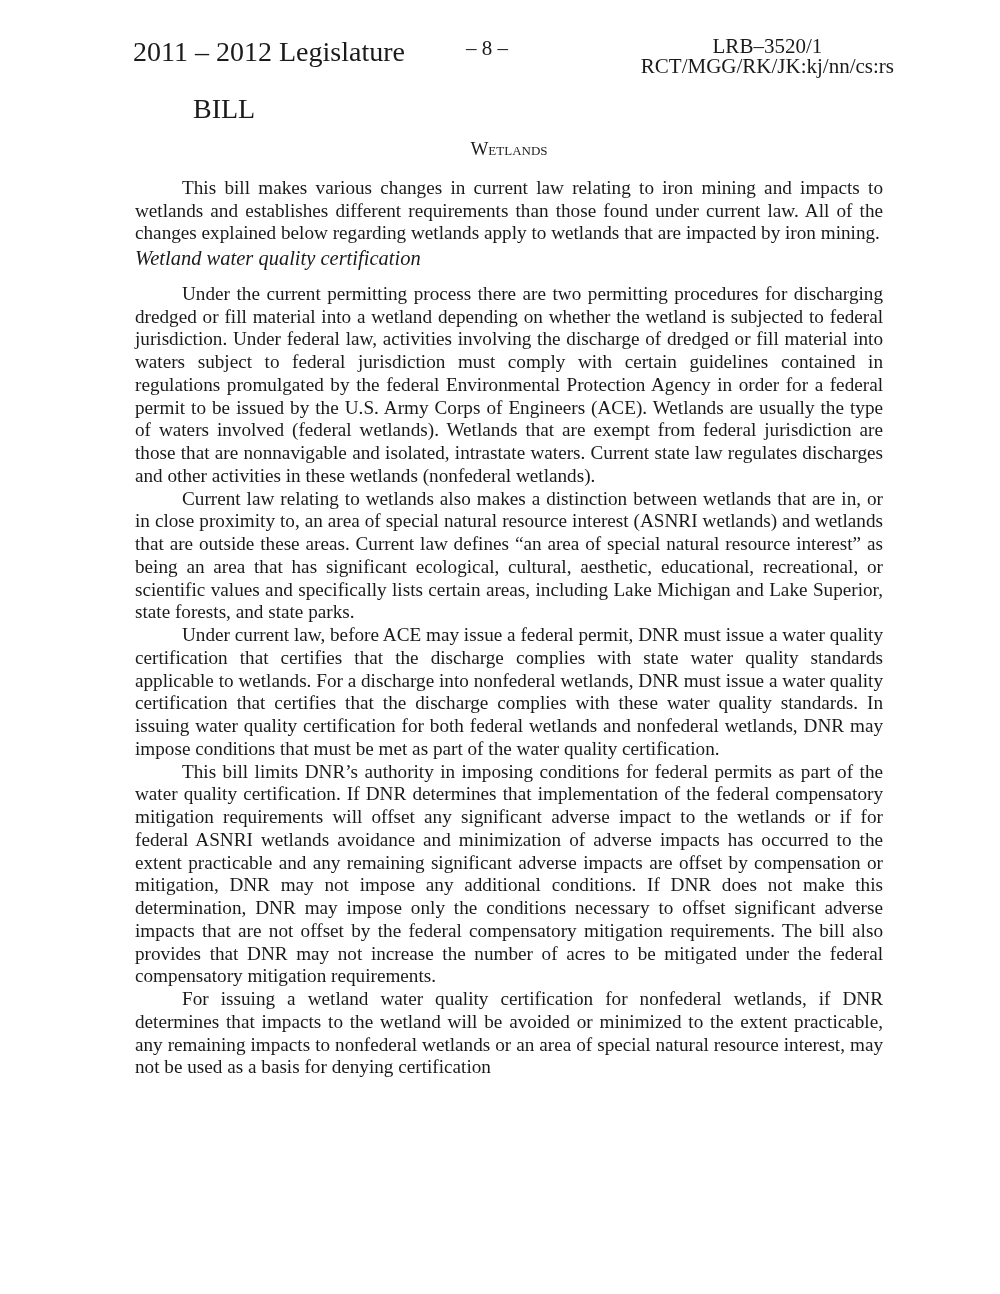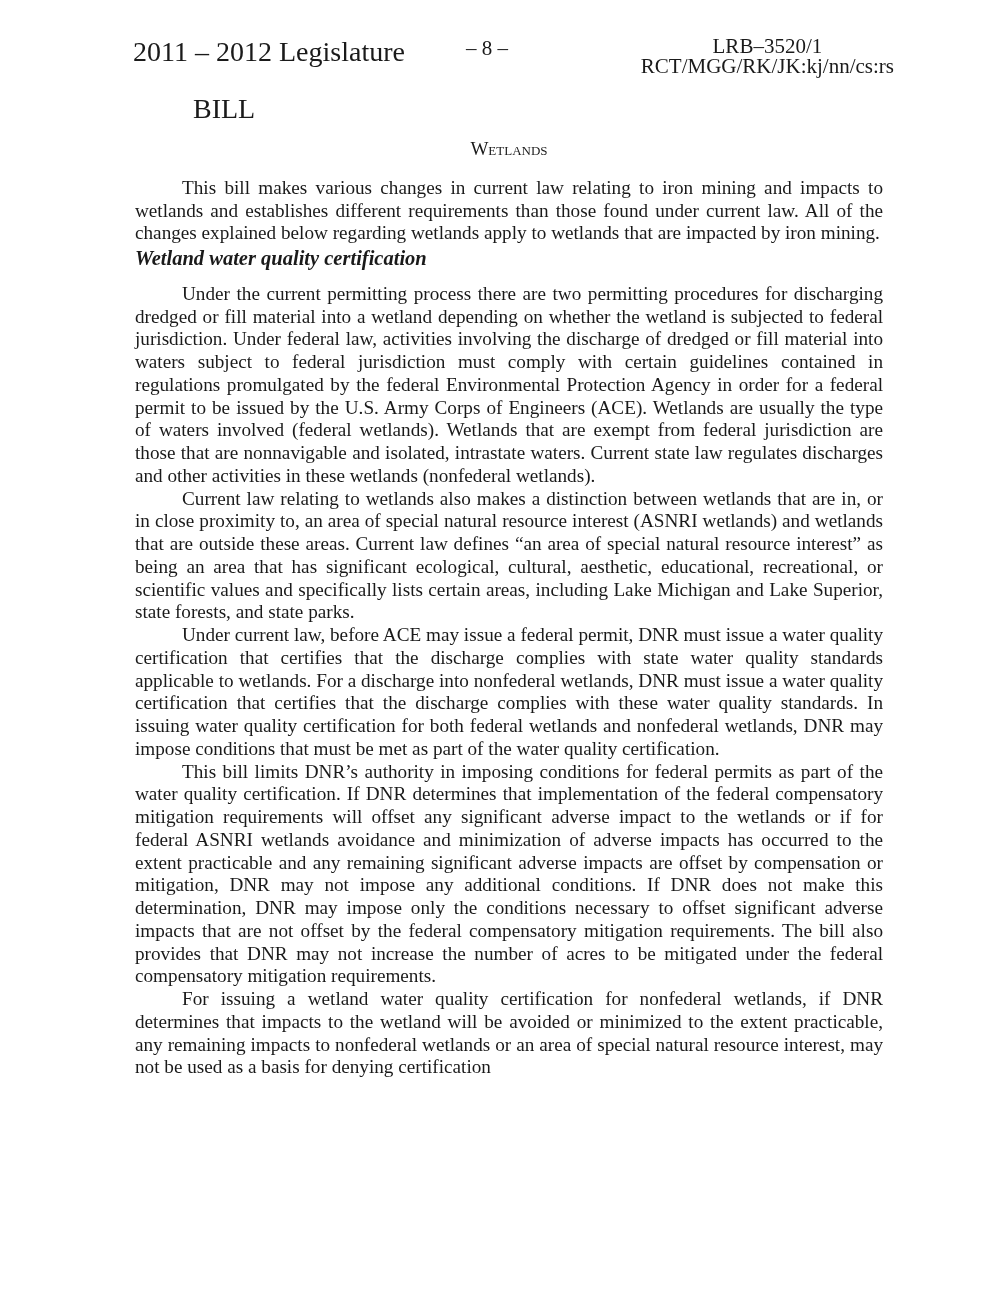--- a/index.html
+++ b/index.html
@@ -8,21 +8,21 @@
     font-family: "Liberation Serif", "DejaVu Serif", serif;
     color: #1a1a1a;
   }
   .hdr-left { position: absolute; left: 133px; top: 36px; font-size: 28px; }
   .hdr-center { position: absolute; left: 466px; top: 36px; font-size: 21px; }
   .hdr-right { position: absolute; right: 106px; top: 36px; text-align: center; font-size: 21px; line-height: 20px; }
   .bill { position: absolute; left: 145px; top: 93px; font-size: 28px; margin-left: 48px; }
   .content { position: absolute; left: 135px; top: 138px; width: 748px; font-size: 19.2px; line-height: 22.75px; }
   .section-title { text-align: center; font-variant: small-caps; font-size: 19px; margin-bottom: 16px; }
   .para { text-align: justify; text-indent: 47px; margin: 0; }
-  .subhead { font-style: italic; font-size: 20.5px; margin: 2px 0 13px 0; font-weight: bold; }
+  .subhead { font-style: italic; font-size: 20.5px; margin: 2px 0 13px 0; }
 </style>
 </head>
 <body>
 
 <div>
   <div class="hdr-left">2011 – 2012 Legislature</div>
   <div class="hdr-center">– 8 –</div>
   <div class="hdr-right">
     <div>LRB–3520/1</div>
     <div>RCT/MGG/RK/JK:kj/nn/cs:rs</div>

